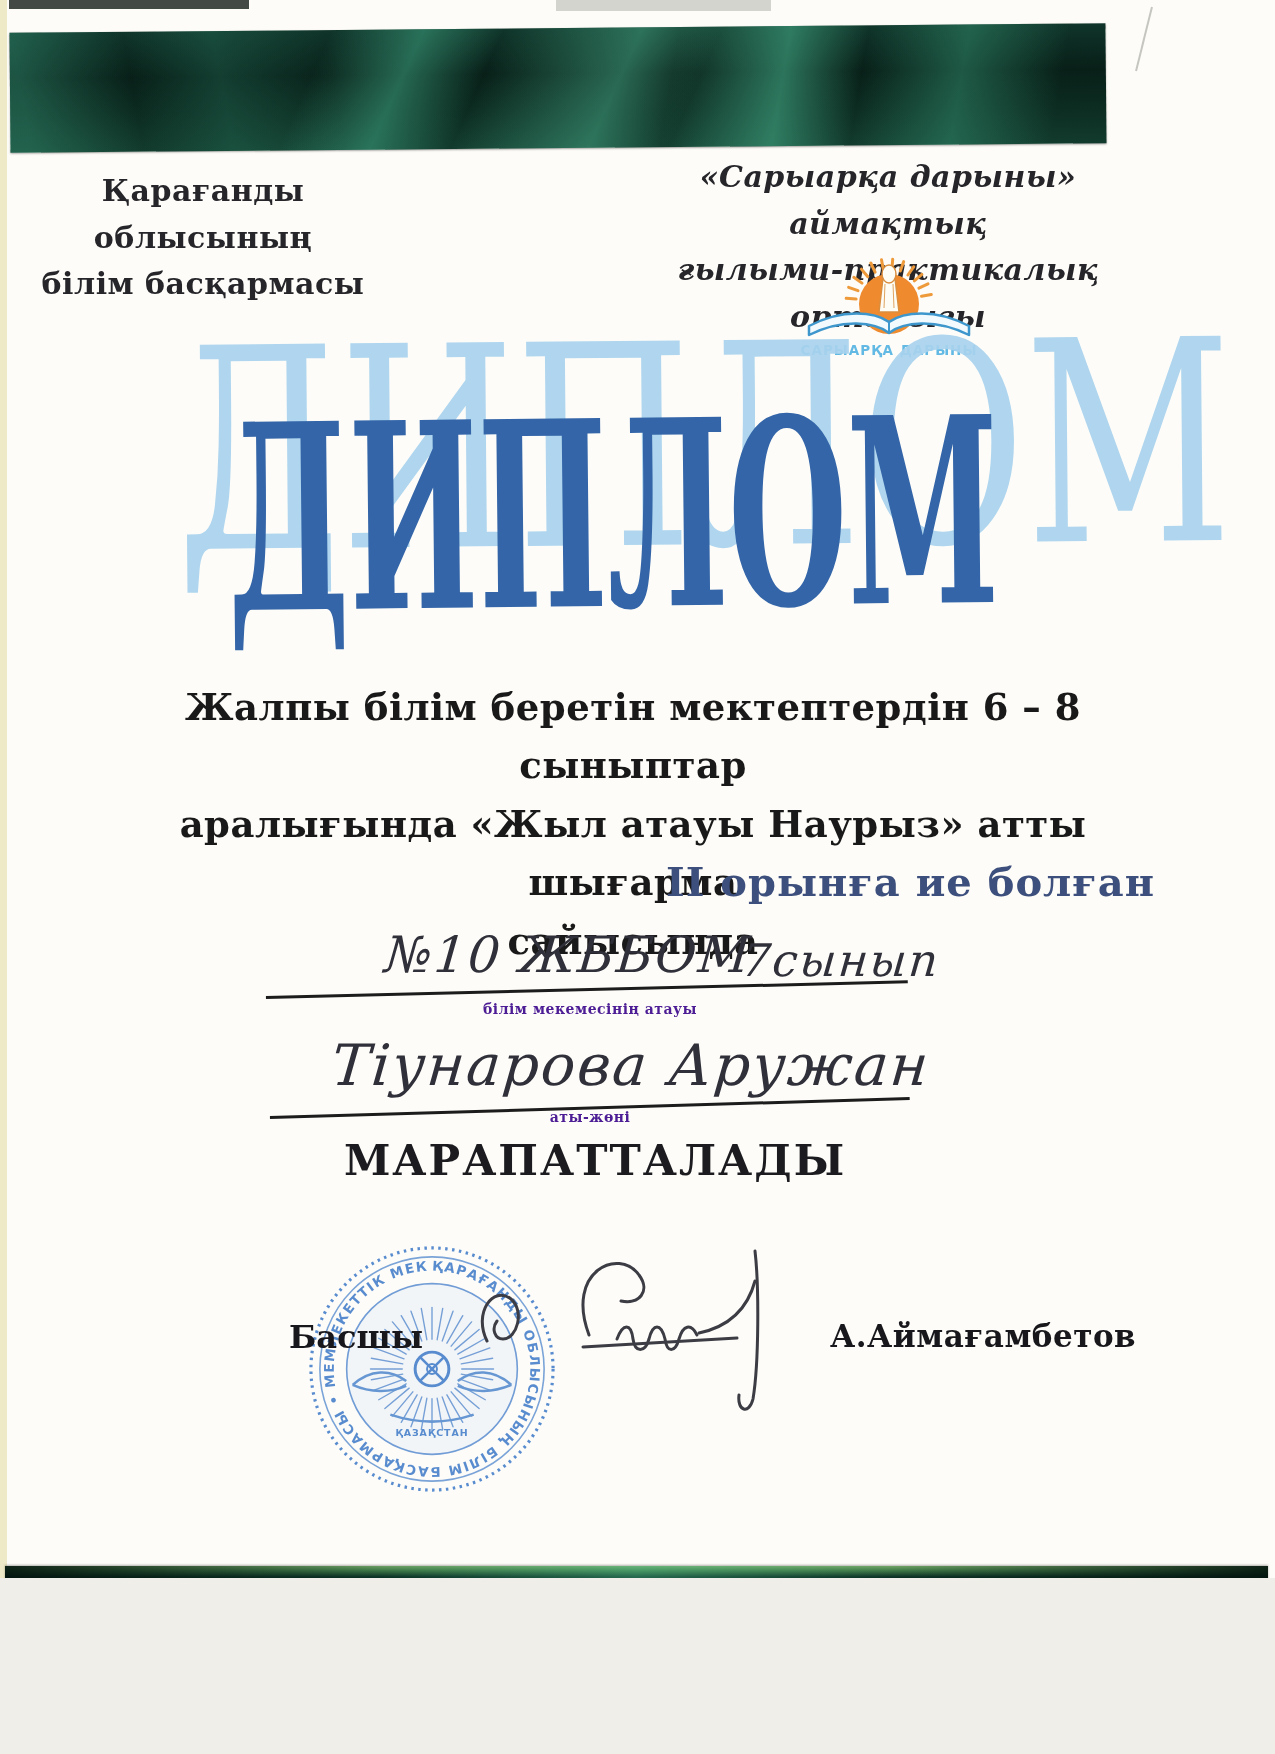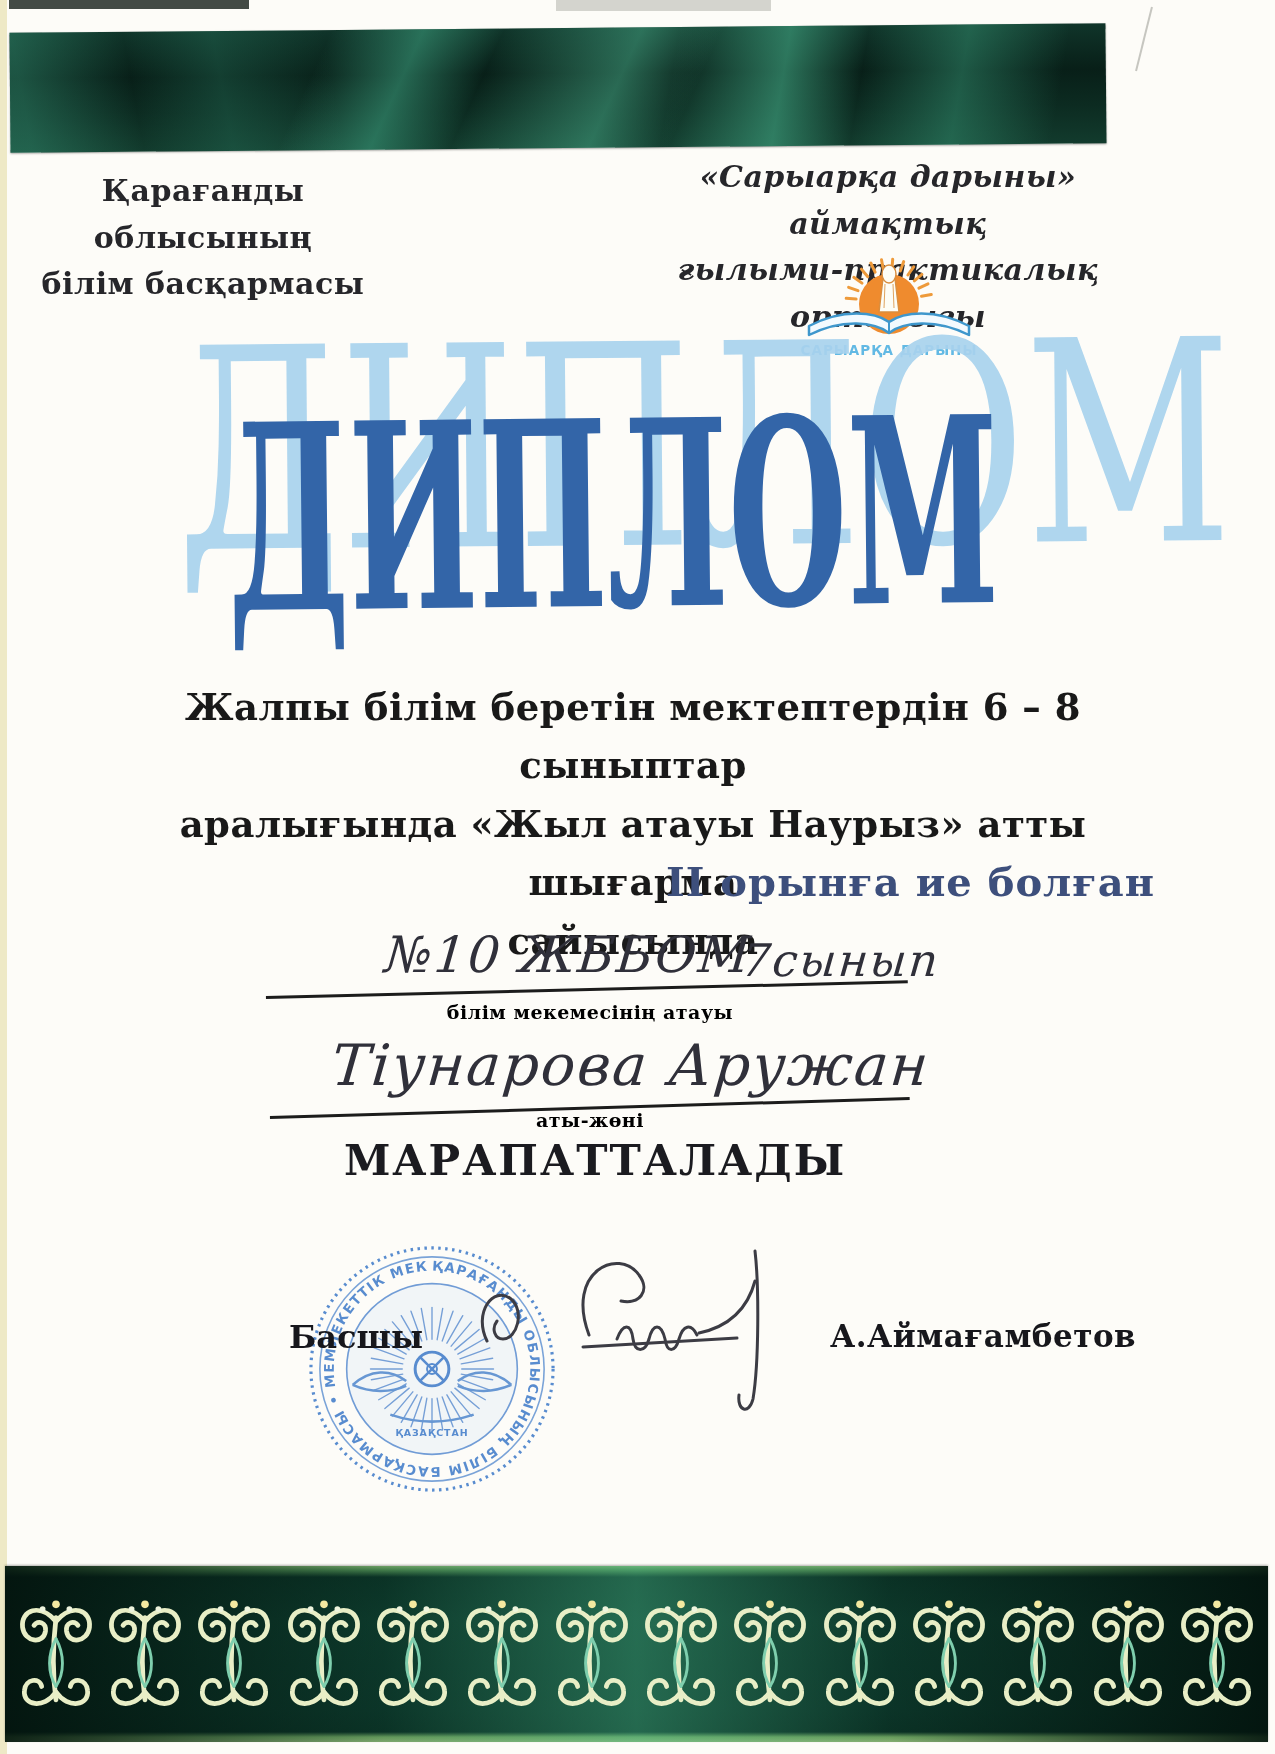--- a/index.html
+++ b/index.html
@@ -1,17 +1,17 @@
 <!DOCTYPE html>
 <html><head>
 <meta charset="utf-8">
 <style>
   html,body{margin:0;padding:0;background:#efeee9;}
   .page{
-    position:relative;width:1275px;height:1754px;margin:0 auto;
+    position:relative;width:1275px;height:1578px;margin:0 auto;
     background:#fdfcf8;overflow:hidden;
     font-family:"DejaVu Serif","Liberation Serif",serif;color:#1d1d1f;
   }
   .abs{position:absolute;}
   
   .edge-left{left:0;top:0;width:7px;height:1754px;background:#eee9c6;}
   .artifact-topleft{left:9px;top:0;width:240px;height:9px;background:#222a26;opacity:.85;}
   .artifact-topmid{left:556px;top:0;width:215px;height:11px;background:#b9b9b2;opacity:.6;}
   .artifact-wire{left:1143px;top:6px;width:2px;height:66px;background:#c6c6c0;transform:rotate(14deg);}
   
@@ -38,21 +38,21 @@
   .para{left:133px;top:678px;width:1000px;text-align:center;font-weight:bold;font-size:37px;line-height:1.58;color:#191919;letter-spacing:.5px;}
   .award-line{left:135px;top:858px;width:1020px;text-align:right;font-weight:bold;font-size:40px;color:#3d4f7c;letter-spacing:1px;}
   
   .hand{font-style:italic;color:#30303a;white-space:nowrap;transform:skewX(-5deg);letter-spacing:2px;}
   .hand-school{left:385px;top:926px;font-size:50px;}
   .hand-class{left:742px;top:934px;font-size:45px;}
   .hand-name{left:332px;top:1032px;font-size:57px;}
   .field-line{border-bottom:3px solid #1c1c1c;transform-origin:left bottom;}
   .field-line1{left:266px;top:952px;width:642px;height:44px;transform:rotate(-1.4deg);}
   .field-line2{left:270px;top:1070px;width:640px;height:46px;transform:rotate(-1.7deg);}
-  .field-label{font-weight:bold;font-size:19px;color:#000000;text-align:center;letter-spacing:.5px;}
+  .field-label{font-weight:bold;font-size:14px;color:#4c1d95;text-align:center;letter-spacing:.5px;}
   .label-school{left:440px;top:1001px;width:300px;}
   .label-name{left:455px;top:1109px;width:270px;}
   .award-word{left:140px;top:1136px;width:910px;text-align:center;font-weight:bold;font-size:42px;letter-spacing:2px;color:#1b1b20;}
   
   .seal{left:303px;top:1240px;width:258px;height:258px;opacity:.92;}
   .pos-label{left:289px;top:1318px;font-size:32px;font-weight:bold;color:#17171c;}
   .sig{left:465px;top:1243px;width:350px;height:178px;}
   .signer{left:830px;top:1318px;font-size:31px;font-weight:bold;color:#17171c;letter-spacing:.5px;}
   
   .city-year{left:0;top:1514px;width:1232px;text-align:center;font-weight:bold;font-size:31px;color:#23233a;letter-spacing:1px;}

